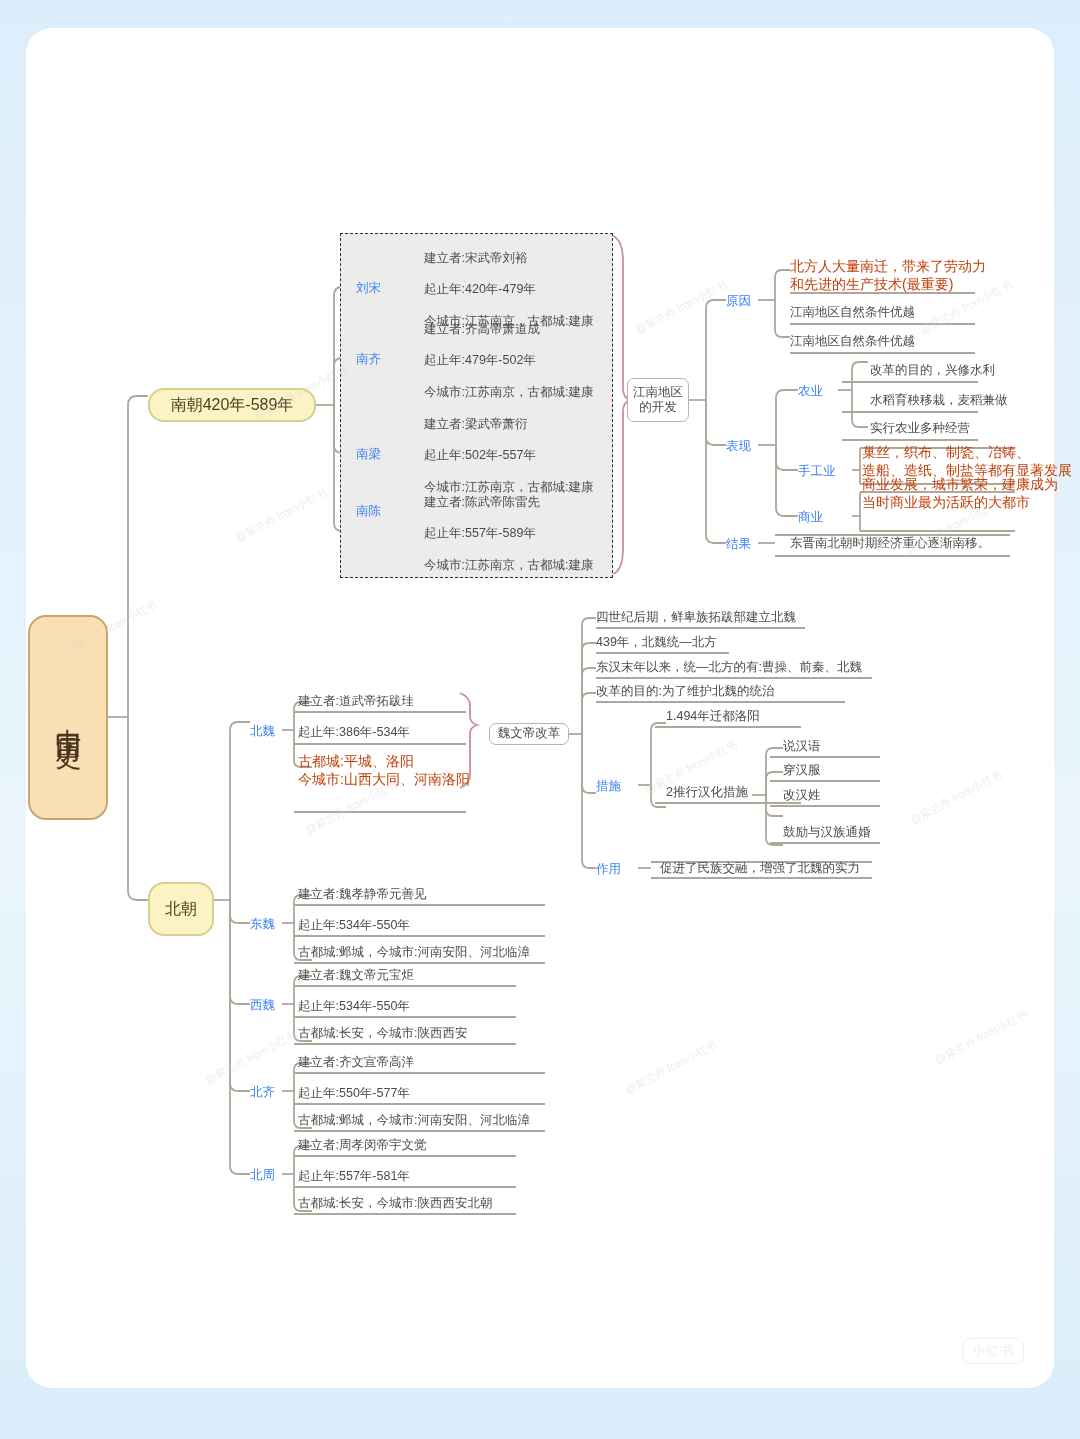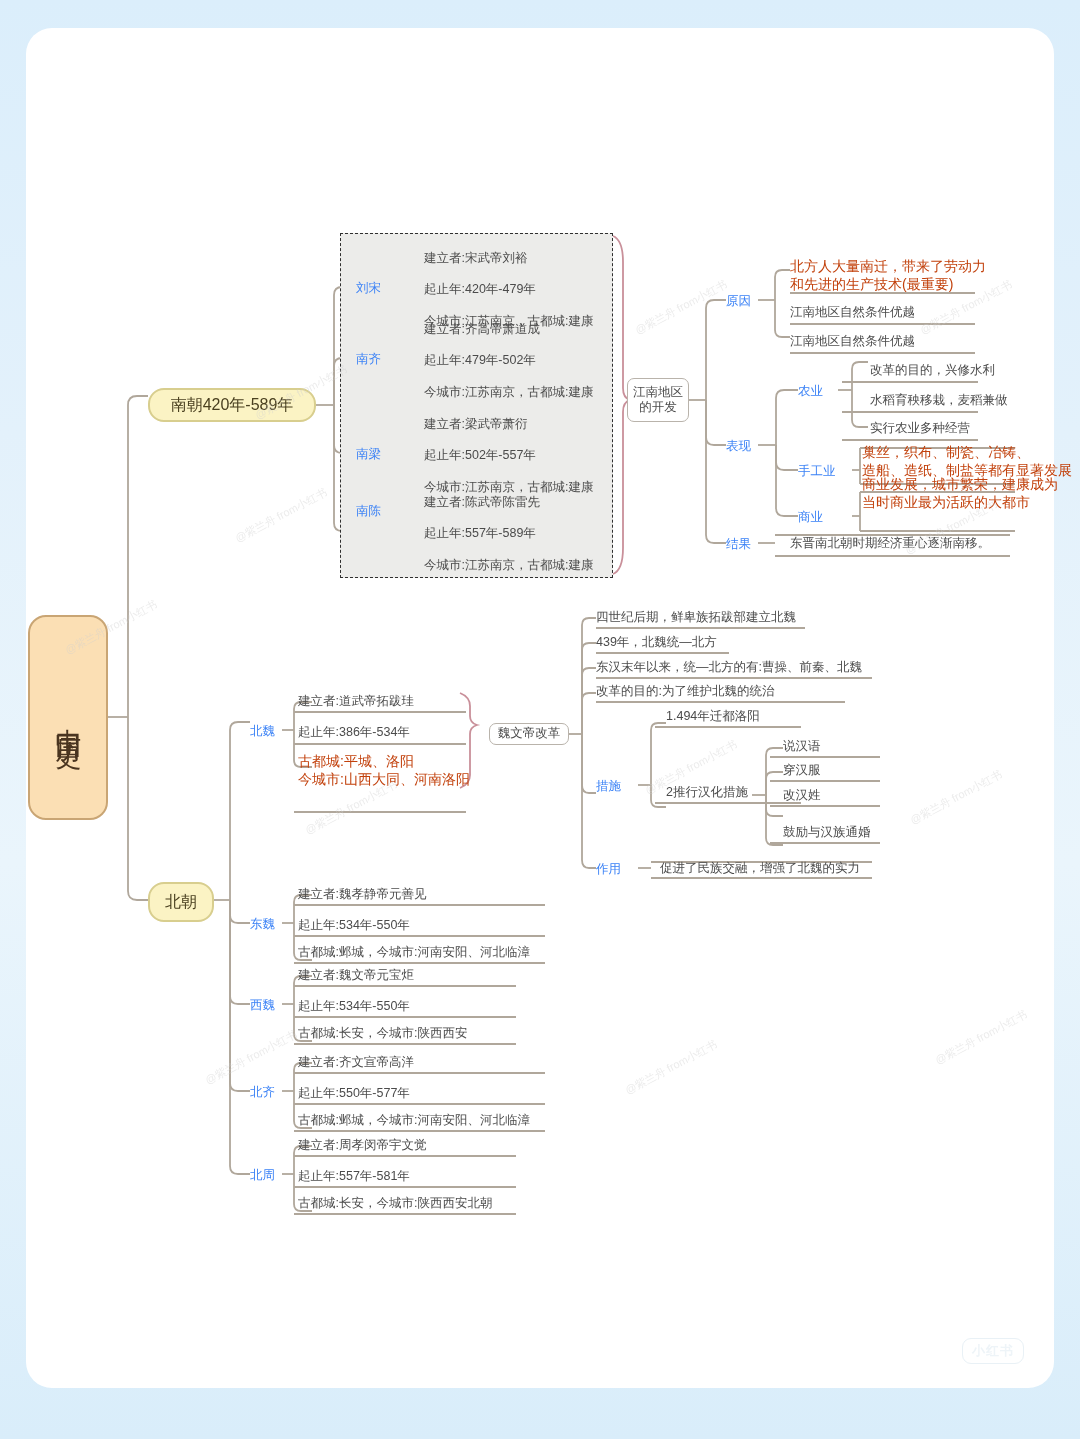--- a/index.html
+++ b/index.html
@@ -24,21 +24,21 @@
     left:28px; top:615px; width:80px; height:205px;
     background:#fbdfb4; border:2px solid #c9a574; border-radius:18px;
     font-size:26px; line-height:1.22; writing-mode:vertical-rl; letter-spacing:5px;
     color:#4a3520;
   }
   .branch{
     background:#fbf3c4; border:2px solid #d8ce8e; border-radius:16px;
     color:#4a4020; font-size:16px;
   }
   #n-nanchao{ left:148px; top:388px; width:168px; height:34px; }
-  #n-beichao{ left:148px; top:882px; width:66px; height:40px; }
+  #n-beichao{ left:148px; top:882px; width:66px; height:54px; }
 
   .pillnode{
     position:absolute; display:flex; align-items:center; justify-content:center;
     background:#fff; border:1.4px solid #b9b3ab; border-radius:7px;
     font-size:12.5px; color:#4b4b4b; line-height:1.22; text-align:center;
   }
   #n-jiangnan{ left:627px; top:378px; width:62px; height:44px; flex-direction:column; }
   #n-gaige{ left:489px; top:723px; width:80px; height:22px; font-size:12.5px; }
 
   

